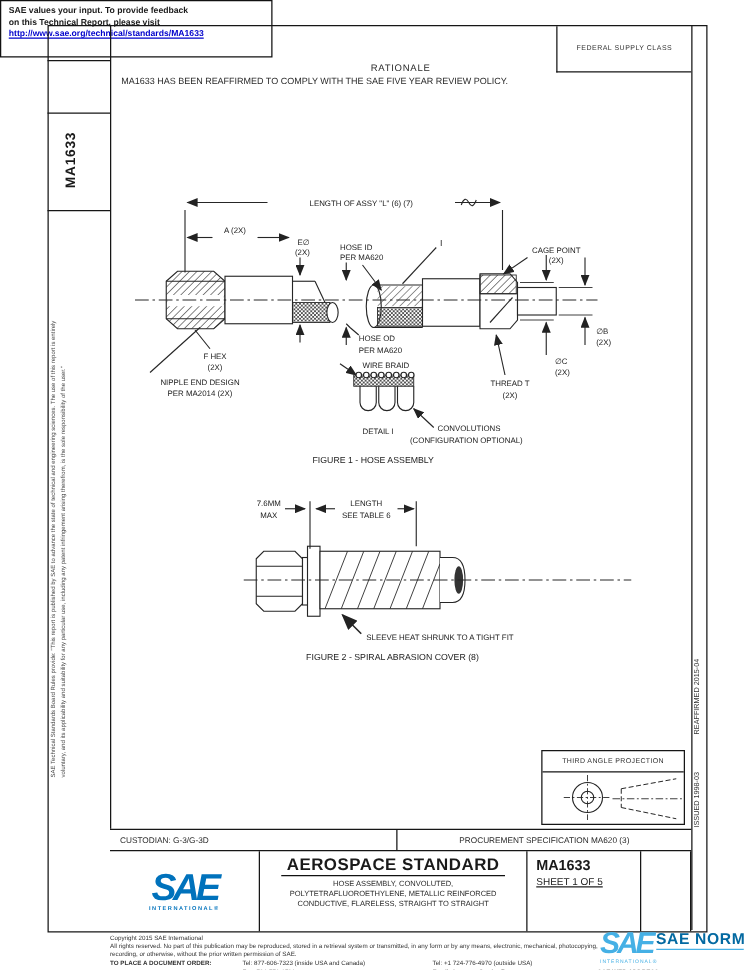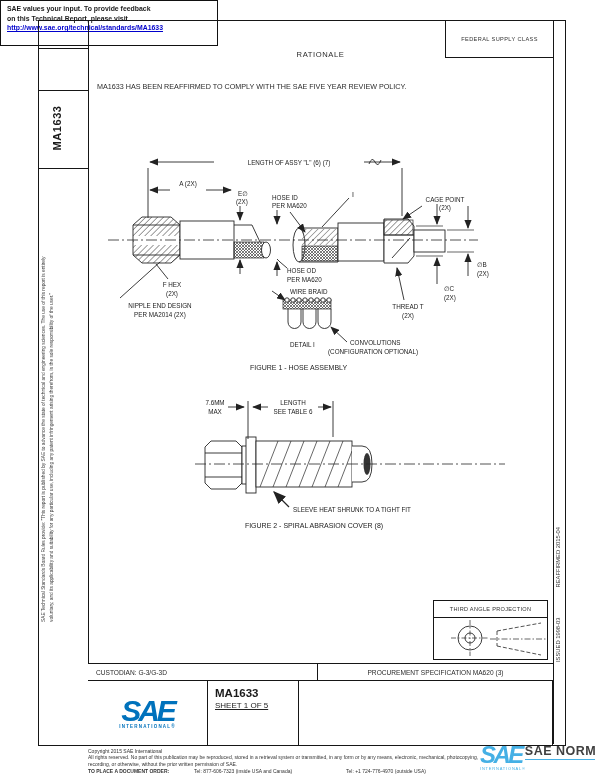--- a/index.html
+++ b/index.html
@@ -5,21 +5,21 @@
   html,body{margin:0;padding:0;background:#e9e9e9;}
   .page{position:relative;width:600px;height:776px;background:#ffffff;font-family:"Liberation Sans","DejaVu Sans",sans-serif;color:#222;overflow:hidden;}
   .abs{position:absolute;}
   .line{position:absolute;background:#161616;}
   .frame{position:absolute;left:38px;top:20px;width:526px;height:724px;border:1.6px solid #161616;}
   .box{position:absolute;border:1.2px solid #161616;box-sizing:border-box;}
   .rot{transform:rotate(-90deg);transform-origin:0 0;}
   .ctr{text-align:center;}
   .fsc{left:445px;top:21px;width:108px;height:37px;border-top:none;border-right:none;display:flex;align-items:center;justify-content:center;font-size:5.6px;letter-spacing:.4px;color:#333;}
   .rationale-t{left:88px;top:50px;width:465px;font-size:7.6px;letter-spacing:.6px;color:#2a2a2a;}
-  .rationale-b{left:97px;top:82px;font-size:7.2px;color:#2a2a2a;}
+  .rationale-b{left:97px;top:60px;font-size:7.2px;color:#2a2a2a;}
   .ma-vert{left:51px;top:166px;width:76px;height:22px;font-size:11px;font-weight:bold;letter-spacing:.6px;color:#1a1a1a;text-align:center;}
   .lmargin{left:40px;top:622px;width:488px;height:17px;font-size:4.8px;line-height:8px;color:#444;white-space:nowrap;}
   .rmargin{left:555px;top:662px;width:250px;height:11px;font-size:5.8px;color:#333;display:flex;gap:30px;white-space:nowrap;}
   .feedback{left:207px;top:607px;width:218px;height:46px;border:1.8px solid #111;box-sizing:border-box;padding:3px 6px;font-size:6.9px;font-weight:bold;line-height:9.6px;color:#1a1a1a;}
   .feedback .lnk{color:#0000cc;text-decoration:underline;cursor:pointer;}
   .proj{left:433px;top:600px;width:115px;height:60px;border:1.3px solid #161616;box-sizing:border-box;}
   .proj .hd{height:16px;border-bottom:1.1px solid #161616;display:flex;align-items:center;justify-content:center;font-size:5.6px;letter-spacing:.3px;color:#333;}
   .cust{left:88px;top:663px;width:465px;height:18px;border-top:1.1px solid #161616;border-bottom:1.1px solid #161616;box-sizing:border-box;display:flex;font-size:6.6px;color:#2a2a2a;}
   .cust .c1{width:230px;border-right:1.1px solid #161616;display:flex;align-items:center;padding-left:8px;box-sizing:border-box;}
   .cust .c2{flex:1;display:flex;align-items:center;justify-content:center;}
@@ -35,21 +35,21 @@
   .doc-num{font-size:11.5px;font-weight:bold;color:#1a1a1a;}
   .sheet{font-size:8px;margin-top:2px;color:#222;text-decoration:underline;}
   .empty-cell{flex:1;border-right:none;}
   .copyr{left:88px;top:748px;width:478px;font-size:5px;line-height:6.4px;color:#333;}
   .order{display:grid;grid-template-columns:102px 148px 128px auto;column-gap:4px;margin-top:1px;}
   .b{font-weight:bold;}
   .wm{left:480px;top:744px;width:120px;height:32px;overflow:hidden;}
   .wm-row{display:flex;align-items:flex-start;}
   .wm-sae{font-size:24px;line-height:22px;font-weight:bold;font-style:italic;letter-spacing:-2.5px;color:#45b0e5;}
   .wm-right{margin-left:3px;}
-  .wm-name{font-size:12.5px;font-weight:bold;letter-spacing:.5px;color:#404040;white-space:nowrap;}
+  .wm-name{font-size:12.5px;font-weight:bold;letter-spacing:.5px;color:#0369a1;white-space:nowrap;}
   .wm-line{border-top:1.2px solid #45b0e5;width:70px;margin-top:1px;}
   .wm-sub{font-size:4px;letter-spacing:.8px;color:#45b0e5;}
   svg text{font-family:"Liberation Sans","DejaVu Sans",sans-serif;fill:#222;}
 </style>
 </head>
 <body>
 
 <div class="page">
 
   <div class="frame"></div>
@@ -258,20 +258,28 @@
   <div class="abs cust">
     <div class="c1">CUSTODIAN: G-3/G-3D</div>
     <div class="c2">PROCUREMENT SPECIFICATION MA620 (3)</div>
   </div>
 
   <div class="abs tblock">
     <div class="cell logo-cell">
       <div class="sae-logo">SAE</div>
       <div class="sae-sub">INTERNATIONAL®</div>
     </div>
+    <div class="cell title-cell">
+      <span class="as-head">AEROSPACE STANDARD</span>
+      <div class="as-sub ctr">
+        <div>HOSE ASSEMBLY, CONVOLUTED,</div>
+        <div>POLYTETRAFLUOROETHYLENE, METALLIC REINFORCED</div>
+        <div>CONDUCTIVE, FLARELESS, STRAIGHT TO STRAIGHT</div>
+      </div>
+    </div>
     <div class="cell num-cell">
       <div class="doc-num">MA1633</div>
       <div class="sheet">SHEET 1 OF 5</div>
     </div>
     <div class="cell empty-cell"></div>
   </div>
 
   <div class="abs copyr">
     <div>Copyright 2015 SAE International</div>
     <div>All rights reserved. No part of this publication may be reproduced, stored in a retrieval system or transmitted, in any form or by any means, electronic, mechanical, photocopying,</div>

